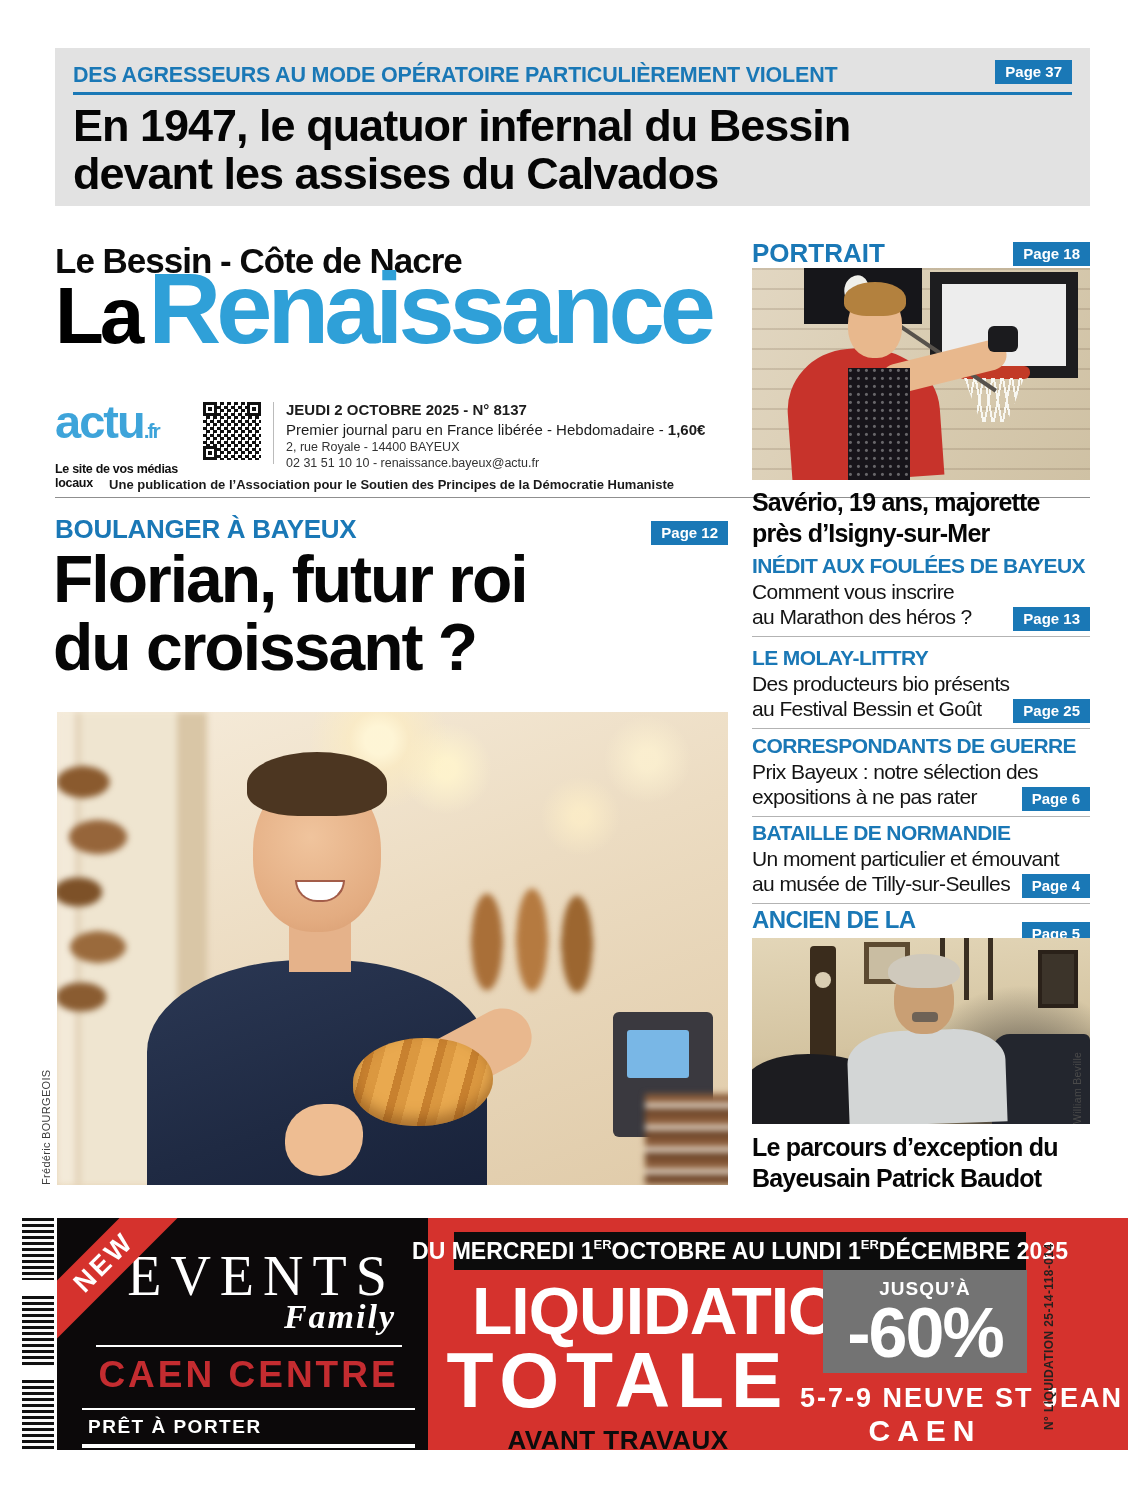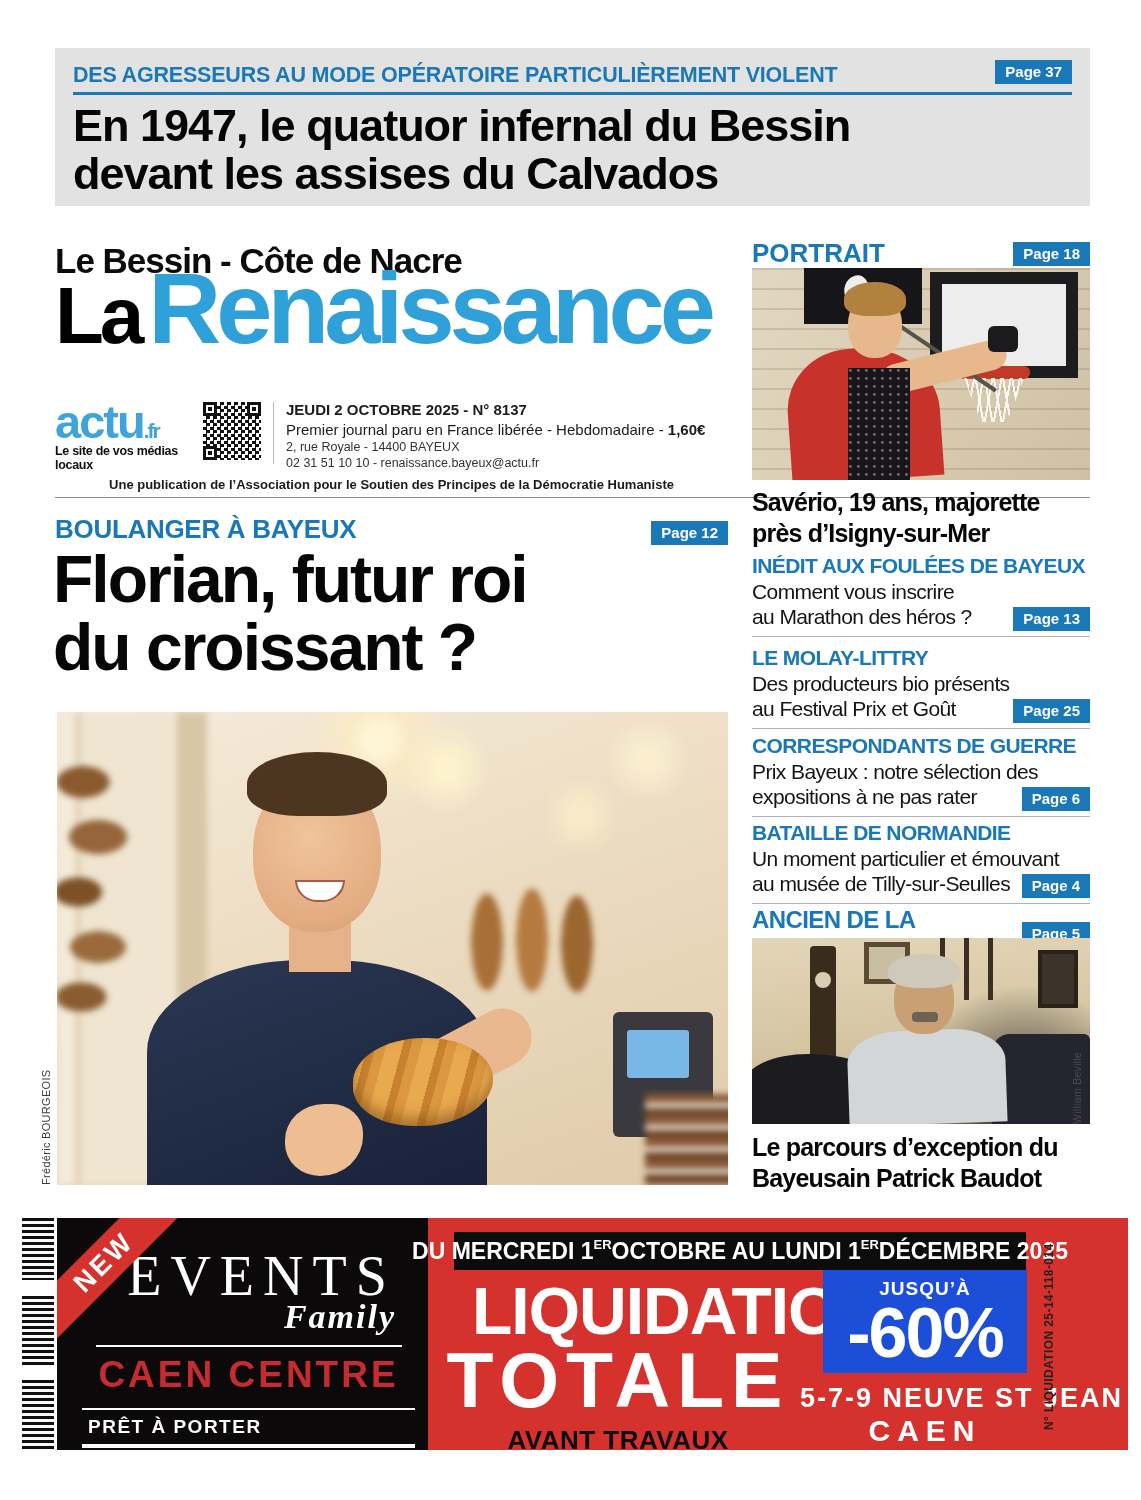--- a/index.html
+++ b/index.html
@@ -23,21 +23,21 @@
            font-size:35px;font-weight:bold;letter-spacing:-1px;color:#0b0b0b;}
   #masthead{position:absolute;left:55px;top:258px;width:673px;display:flex;
             align-items:baseline;line-height:1;}
   #mh-la{font-size:80px;font-weight:bold;color:#000;letter-spacing:-4px;}
   #mh-ren{font-size:101px;font-weight:bold;color:#2fa0d8;letter-spacing:-5px;margin-left:8px;}
 
   #logo-row{position:absolute;left:55px;top:400px;width:673px;height:72px;}
   #actu-block{position:absolute;left:0;top:2px;width:150px;}
   #actu-word{font-size:47px;font-weight:bold;color:#3ea4da;letter-spacing:-2px;line-height:0.85;}
   #actu-fr{font-size:21px;font-weight:bold;color:#3ea4da;}
-  #actu-tag{font-size:12.5px;font-weight:bold;color:#111;margin-top:2px;letter-spacing:-0.3px;}
+  #actu-tag{font-size:12.5px;font-weight:bold;color:#111;margin-top:20px;letter-spacing:-0.3px;}
   .qr{position:absolute;left:148px;top:2px;width:58px;height:58px;
       background:conic-gradient(#111 25%,#fff 0 50%,#111 0 75%,#fff 0);
       background-size:7px 7px;}
   .qf{position:absolute;width:14px;height:14px;border:3px solid #111;background:#fff;box-sizing:border-box;}
   .qf i{position:absolute;left:2px;top:2px;width:4px;height:4px;background:#111;}
   .qf.tl{left:0;top:0}.qf.tr{right:0;top:0}.qf.bl{left:0;bottom:0}
   #vdiv{position:absolute;left:218px;top:2px;width:1px;height:62px;background:#bbb;}
   #pub-info{position:absolute;left:231px;top:0;line-height:1.3;}
   .pi-b{font-size:15px;font-weight:bold;color:#1c1c1c;}
   .pi-n{font-size:15px;color:#1c1c1c;}
@@ -204,21 +204,21 @@
   #ad-promo{position:absolute;left:428px;top:0;width:700px;height:232px;background:#d5322d;}
   #pr-datebar{position:absolute;left:26px;top:14px;width:572px;height:38px;background:#0c0c0c;
               color:#fff;display:flex;align-items:center;justify-content:center;
               font-size:23px;font-weight:bold;white-space:nowrap;}
   .sup{font-size:13px;position:relative;top:-7px;}
   #pr-left{position:absolute;left:16px;top:60px;width:348px;text-align:center;color:#fff;}
   #pr-t1{font-size:66px;font-weight:bold;line-height:1;letter-spacing:-1px;margin-left:28px;}
   #pr-t2{font-size:77px;font-weight:bold;line-height:0.95;letter-spacing:7px;}
   #pr-t3{font-size:26px;font-weight:bold;color:#0c0c0c;margin-top:8px;letter-spacing:0.5px;}
   #pr-right{position:absolute;left:372px;top:52px;width:250px;text-align:center;color:#fff;}
-  #pr-box{width:204px;margin:0 auto;background:#1d4ed8;padding:8px 0 6px;}
+  #pr-box{width:204px;margin:0 auto;background:#737373;padding:8px 0 6px;}
   #pr-upto{font-size:19px;font-weight:bold;letter-spacing:1px;}
   #pr-disc{font-size:70px;font-weight:bold;line-height:0.95;letter-spacing:-2px;}
   #pr-addr1{font-size:27px;font-weight:bold;letter-spacing:2px;margin-top:10px;white-space:nowrap;}
   #pr-addr2{font-size:30px;font-weight:bold;letter-spacing:7px;}
   #pr-code{position:absolute;left:614px;top:12px;height:200px;writing-mode:vertical-rl;
            transform:rotate(180deg);font-size:12px;font-weight:bold;color:#26211f;letter-spacing:.4px;}
 </style>
 </head>
 <body>
 
@@ -323,21 +323,21 @@
 
   <div class="rc-item rc-i1">
     <div class="k">INÉDIT AUX FOULÉES DE BAYEUX</div>
     <div class="l">Comment vous inscrire</div>
     <div class="l">au Marathon des héros ?</div>
     <div class="badge">Page 13</div>
   </div>
   <div class="rc-item rc-i2">
     <div class="k">LE MOLAY-LITTRY</div>
     <div class="l">Des producteurs bio présents</div>
-    <div class="l">au Festival Prix et Goût</div>
+    <div class="l">au Festival Bessin et Goût</div>
     <div class="badge">Page 25</div>
   </div>
   <div class="rc-item rc-i3">
     <div class="k">CORRESPONDANTS DE GUERRE</div>
     <div class="l">Prix Bayeux : notre sélection des</div>
     <div class="l">expositions à ne pas rater</div>
     <div class="badge">Page 6</div>
   </div>
   <div class="rc-item rc-i4">
     <div class="k">BATAILLE DE NORMANDIE</div>

